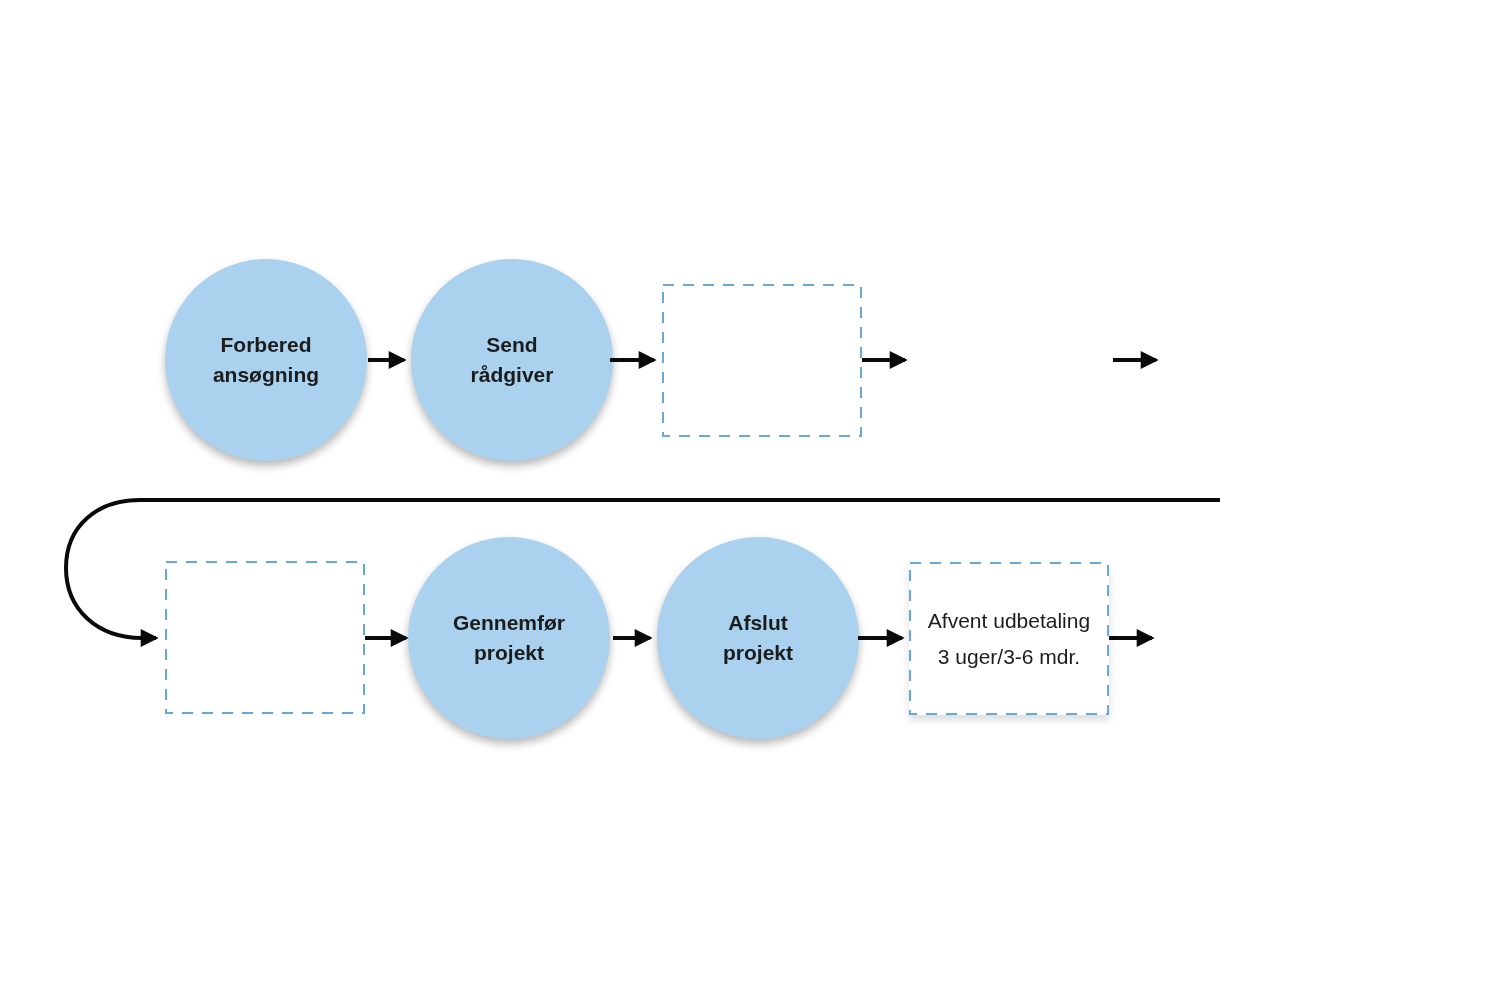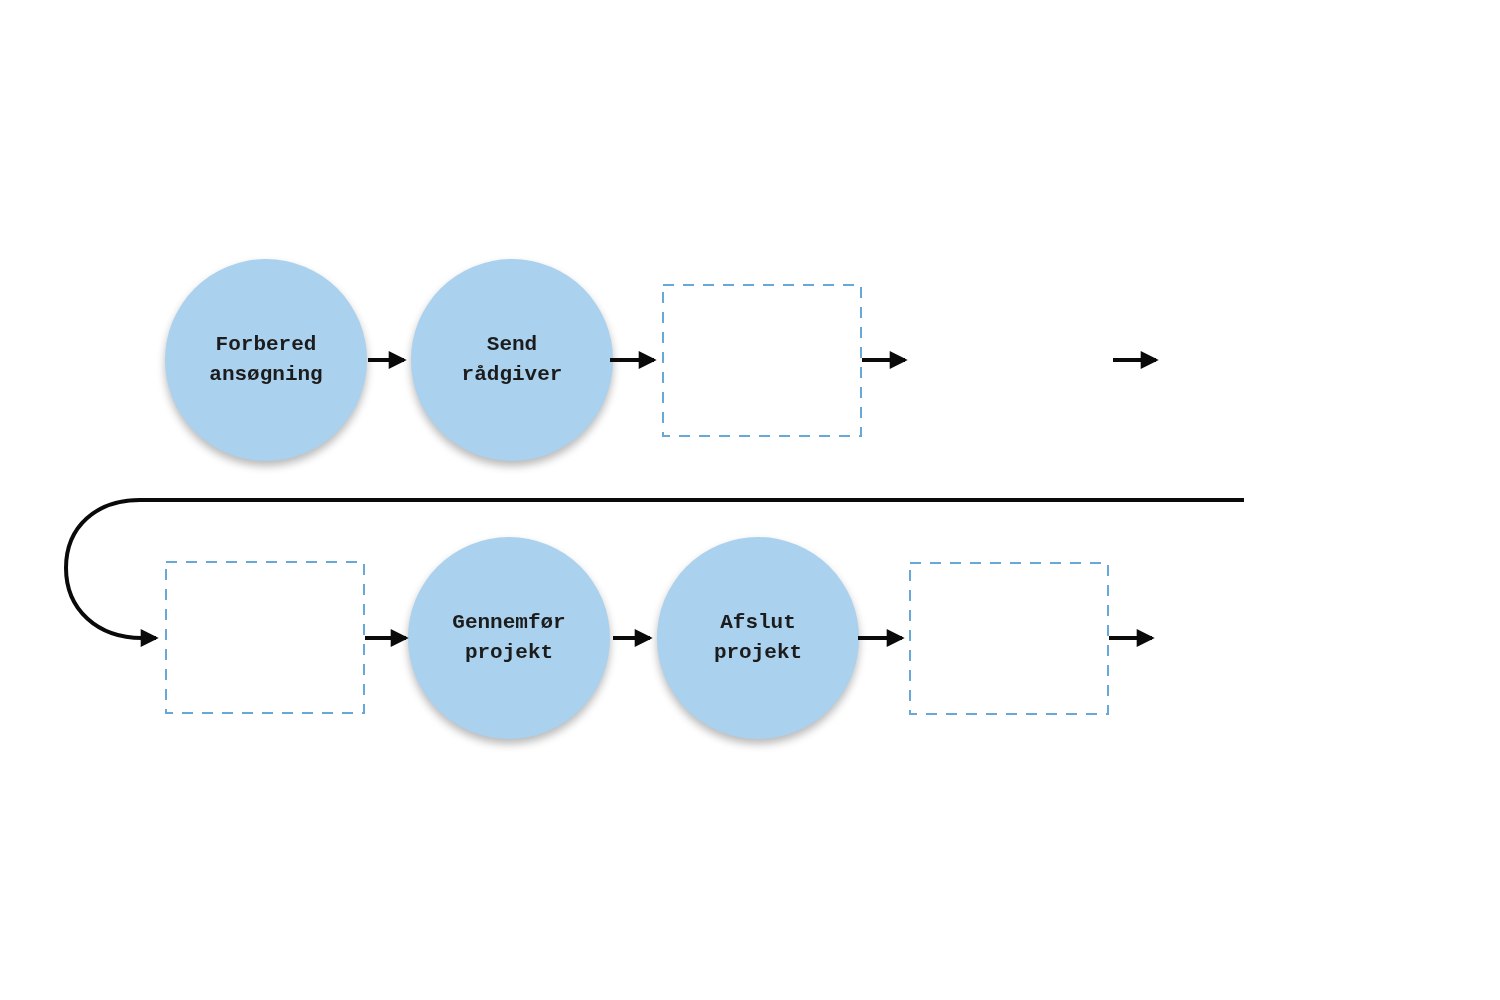--- a/index.html
+++ b/index.html
@@ -5,23 +5,22 @@
   html, body {
     margin: 0;
     padding: 0;
     background: #ffffff;
   }
   #canvas {
     position: relative;
     width: 1220px;
     height: 1000px;
     background: var(--bg, #ffffff);
-    font-family: Liberation Mono, monospace;
+    font-family: Liberation Sans, sans-serif;
     overflow: hidden;
-    padding-left: 24px;
   }
   .node {
     position: absolute;
     display: flex;
     align-items: center;
     justify-content: center;
     text-align: center;
     color: var(--text, #1c1c1c);
     white-space: pre-line;
     z-index: 1;
@@ -86,20 +85,22 @@
 <div id="canvas" style="--bg: #ffffff; --circle-fill: #AAD1EE; --dash: #67A9D6; --arrow: #0a0a0a; --text: #1c1c1c;">
 
   <div class="node circle pos-n1">Forbered
 ansøgning</div>
   <div class="node circle pos-n2">Send
 rådgiver</div>
   <div class="node circle pos-n5">Gennemfør
 projekt</div>
   <div class="node circle pos-n6">Afslut
 projekt</div>
+  <div class="node waitbox pos-b3">Afvent udbetaling
+3 uger/3-6 mdr.</div>
 
   <svg class="overlay" width="1500" height="1000" viewBox="0 0 1500 1000" xmlns="http://www.w3.org/2000/svg">
     <defs>
       <marker id="ah" viewBox="0 0 10 10" refX="8.5" refY="5" markerWidth="5.5" markerHeight="4.5" orient="auto-start-reverse">
         <path class="arrow-head" d="M 0 0 L 10 5 L 0 10 z"></path>
       </marker>
     </defs>
 
     <rect class="dash-rect" x="663" y="285" width="198" height="151"></rect>
     <rect class="dash-rect" x="166" y="562" width="198" height="151"></rect>

